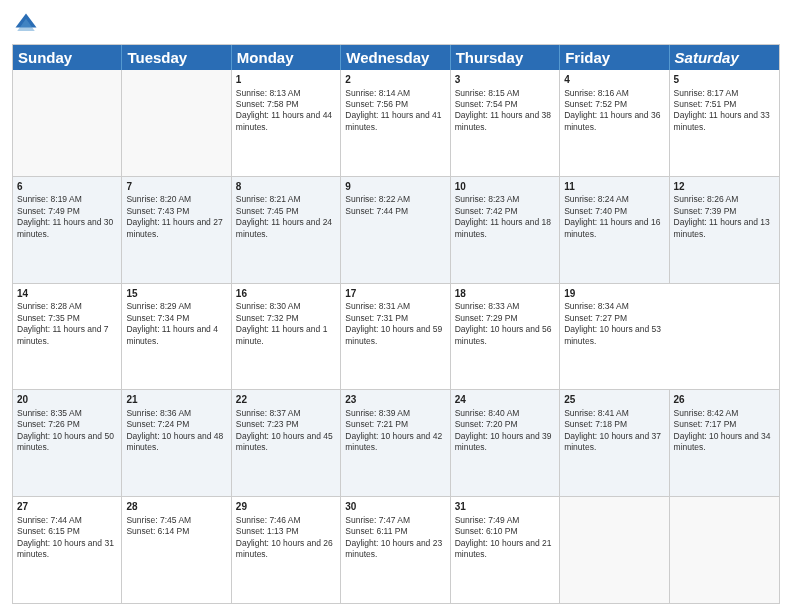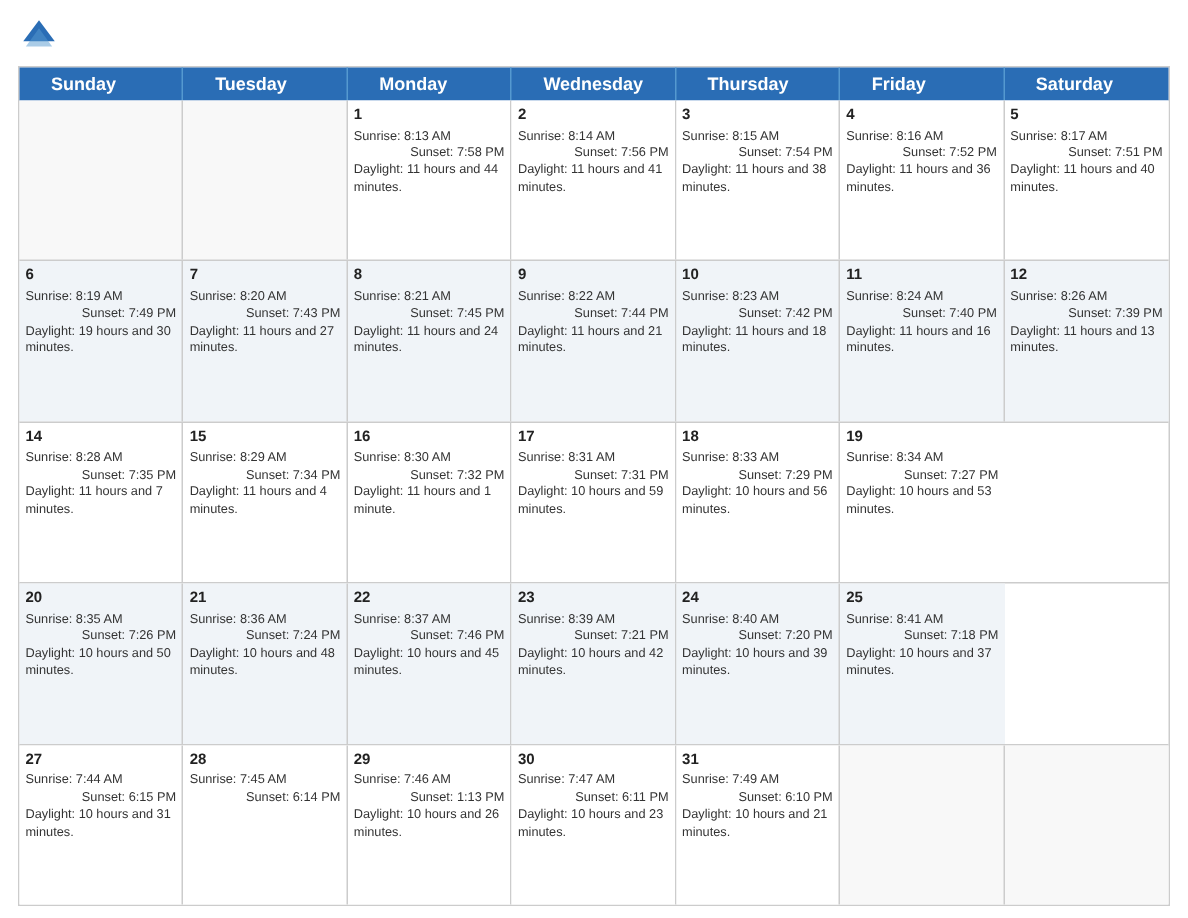--- a/index.html
+++ b/index.html
@@ -61,26 +61,26 @@
       flex-direction: column;
       border: 1px solid #ccc;
     }
     .cal-header {
       display: grid;
       grid-template-columns: repeat(7, 1fr);
       background: #2a6db5;
     }
     .cal-header-cell {
       color: #fff;
-      font-size: 12px;
+      font-size: 15px;
       font-weight: bold;
-      padding: 4px 21px;
+      padding: 4px 5px;
       border-right: 1px solid #5599d0;
     }
-    .cal-header-cell:last-child { border-right: none; }
+    .cal-header-cell:last-child { border-right: none; font-style: italic; }
     .cal-body {
       flex: 1;
       display: flex;
       flex-direction: column;
     }
     .cal-row {
       display: grid;
       grid-template-columns: repeat(7, 1fr);
       flex: 1;
       border-top: 1px solid #ccc;
@@ -98,21 +98,21 @@
     .cal-cell:last-child { border-right: none; }
     .cal-cell.empty { background: #f8f8f8; }
     .cal-cell .day-num {
       font-size: 10px;
       font-weight: bold;
       color: #222;
       display: block;
       margin-bottom: 1px;
     }
     .cal-cell .sunrise { color: #333; }
-    .cal-cell .sunset { color: #333; text-align: right; }
+    .cal-cell .sunset { color: #333; }
     .cal-cell .daylight { color: #333; }
     .cal-row.alt-row .cal-cell:not(.empty) { background: #f0f4f8; }
   </style>
 </head>
 <body>
 
 <div class="page">
   <div class="header">
     <div class="logo">
       <svg class="logo-icon" viewBox="0 0 32 32">
@@ -165,47 +165,46 @@
           <div class="cal-cell">
             <span class="day-num">4</span>
             <div class="sunrise">Sunrise: 8:16 AM</div>
             <div class="sunset">Sunset: 7:52 PM</div>
             <div class="daylight">Daylight: 11 hours and 36 minutes.</div>
           </div>
           <div class="cal-cell">
             <span class="day-num">5</span>
             <div class="sunrise">Sunrise: 8:17 AM</div>
             <div class="sunset">Sunset: 7:51 PM</div>
-            <div class="daylight">Daylight: 11 hours and 40 minutes.</div>
+            <div class="daylight">Daylight: 11 hours and 33 minutes.</div>
           </div>
         </div>
         <div class="cal-row alt-row">
           <div class="cal-cell">
             <span class="day-num">6</span>
             <div class="sunrise">Sunrise: 8:19 AM</div>
             <div class="sunset">Sunset: 7:49 PM</div>
-            <div class="daylight">Daylight: 19 hours and 30 minutes.</div>
+            <div class="daylight">Daylight: 11 hours and 30 minutes.</div>
           </div>
           <div class="cal-cell">
             <span class="day-num">7</span>
             <div class="sunrise">Sunrise: 8:20 AM</div>
             <div class="sunset">Sunset: 7:43 PM</div>
             <div class="daylight">Daylight: 11 hours and 27 minutes.</div>
           </div>
           <div class="cal-cell">
             <span class="day-num">8</span>
             <div class="sunrise">Sunrise: 8:21 AM</div>
             <div class="sunset">Sunset: 7:45 PM</div>
             <div class="daylight">Daylight: 11 hours and 24 minutes.</div>
           </div>
           <div class="cal-cell">
             <span class="day-num">9</span>
             <div class="sunrise">Sunrise: 8:22 AM</div>
             <div class="sunset">Sunset: 7:44 PM</div>
-            <div class="daylight">Daylight: 11 hours and 21 minutes.</div>
           </div>
           <div class="cal-cell">
             <span class="day-num">10</span>
             <div class="sunrise">Sunrise: 8:23 AM</div>
             <div class="sunset">Sunset: 7:42 PM</div>
             <div class="daylight">Daylight: 11 hours and 18 minutes.</div>
           </div>
           <div class="cal-cell">
             <span class="day-num">11</span>
             <div class="sunrise">Sunrise: 8:24 AM</div>
@@ -266,40 +265,46 @@
           </div>
           <div class="cal-cell">
             <span class="day-num">21</span>
             <div class="sunrise">Sunrise: 8:36 AM</div>
             <div class="sunset">Sunset: 7:24 PM</div>
             <div class="daylight">Daylight: 10 hours and 48 minutes.</div>
           </div>
           <div class="cal-cell">
             <span class="day-num">22</span>
             <div class="sunrise">Sunrise: 8:37 AM</div>
-            <div class="sunset">Sunset: 7:46 PM</div>
+            <div class="sunset">Sunset: 7:23 PM</div>
             <div class="daylight">Daylight: 10 hours and 45 minutes.</div>
           </div>
           <div class="cal-cell">
             <span class="day-num">23</span>
             <div class="sunrise">Sunrise: 8:39 AM</div>
             <div class="sunset">Sunset: 7:21 PM</div>
             <div class="daylight">Daylight: 10 hours and 42 minutes.</div>
           </div>
           <div class="cal-cell">
             <span class="day-num">24</span>
             <div class="sunrise">Sunrise: 8:40 AM</div>
             <div class="sunset">Sunset: 7:20 PM</div>
             <div class="daylight">Daylight: 10 hours and 39 minutes.</div>
           </div>
           <div class="cal-cell">
             <span class="day-num">25</span>
             <div class="sunrise">Sunrise: 8:41 AM</div>
             <div class="sunset">Sunset: 7:18 PM</div>
             <div class="daylight">Daylight: 10 hours and 37 minutes.</div>
+          </div>
+          <div class="cal-cell">
+            <span class="day-num">26</span>
+            <div class="sunrise">Sunrise: 8:42 AM</div>
+            <div class="sunset">Sunset: 7:17 PM</div>
+            <div class="daylight">Daylight: 10 hours and 34 minutes.</div>
           </div>
         </div>
         <div class="cal-row">
           <div class="cal-cell">
             <span class="day-num">27</span>
             <div class="sunrise">Sunrise: 7:44 AM</div>
             <div class="sunset">Sunset: 6:15 PM</div>
             <div class="daylight">Daylight: 10 hours and 31 minutes.</div>
           </div>
           <div class="cal-cell">

